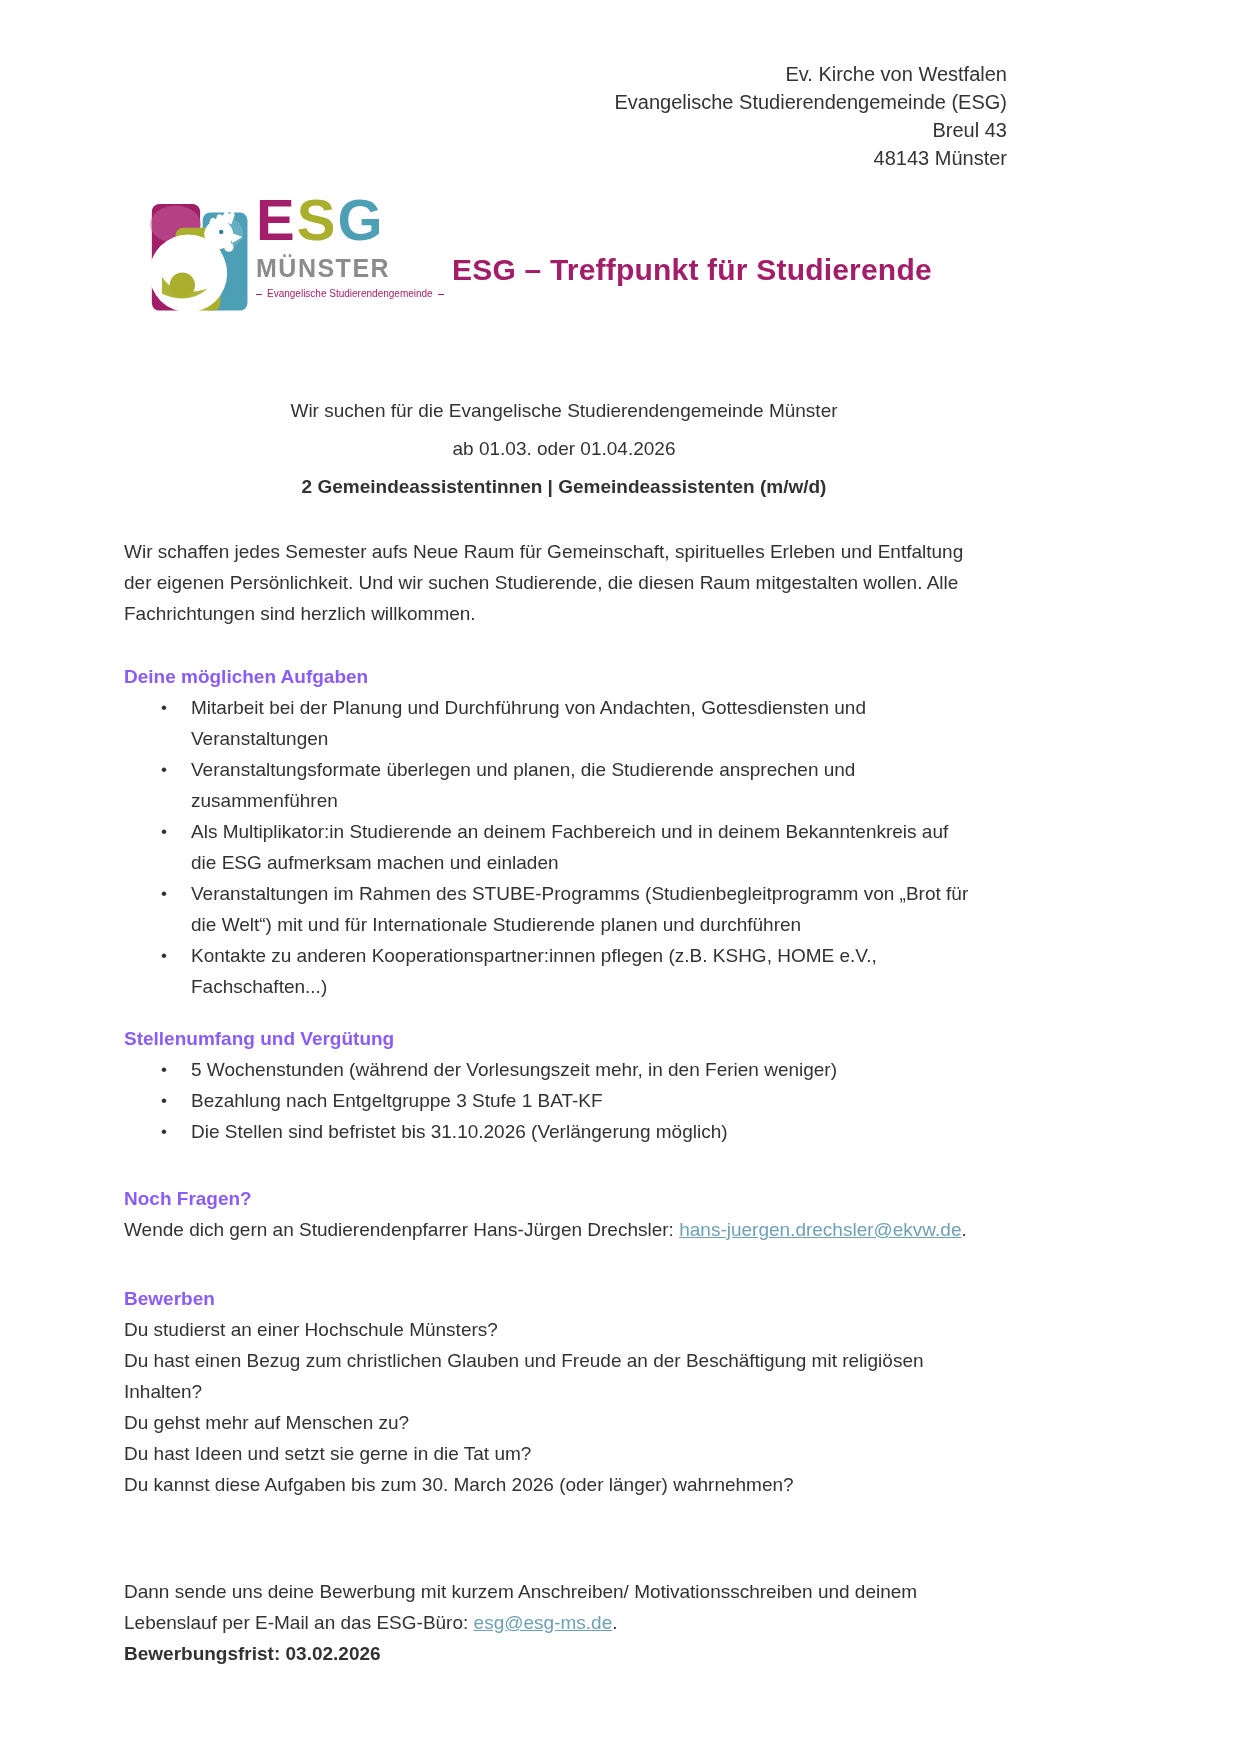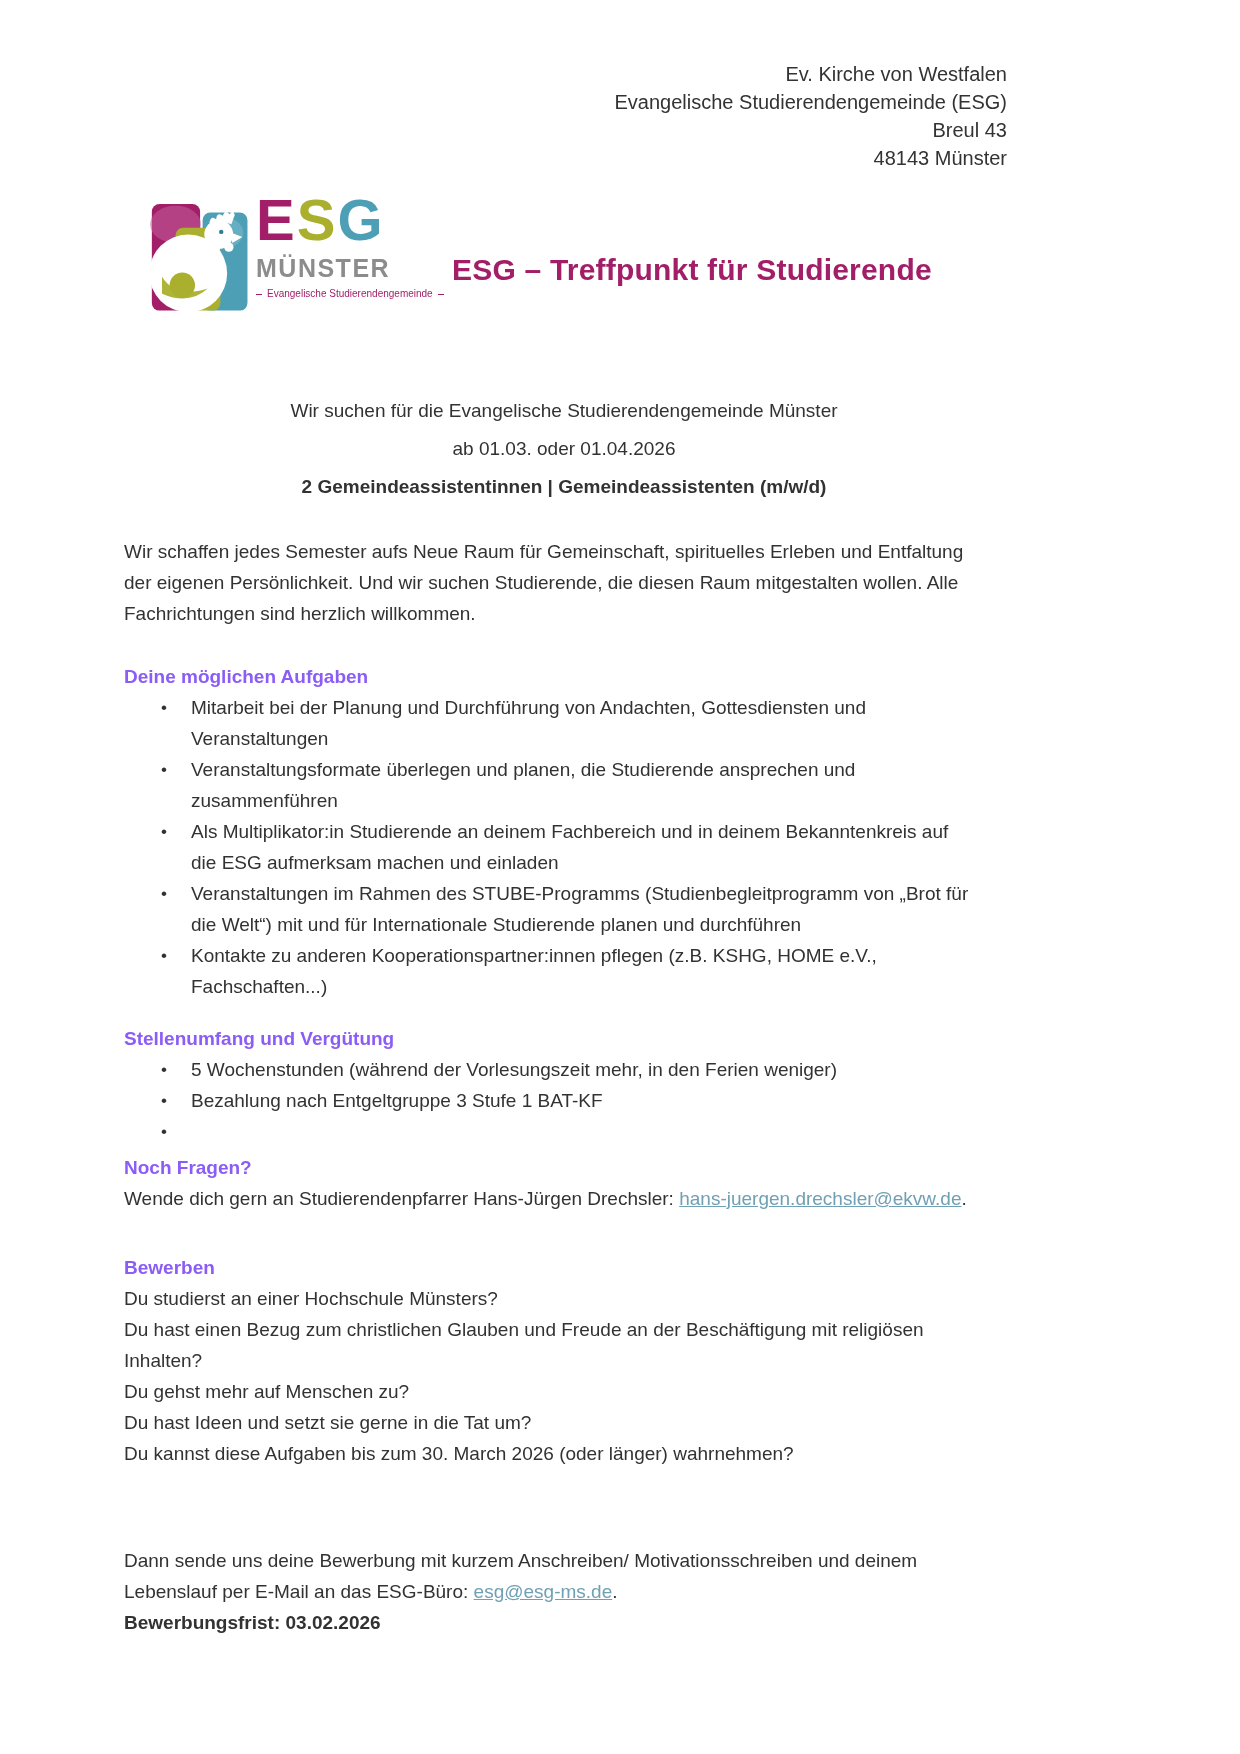--- a/index.html
+++ b/index.html
@@ -124,21 +124,21 @@
         <li><span class="dot">•</span><span class="li-text">Veranstaltungen im Rahmen des STUBE-Programms (Studienbegleitprogramm von „Brot für
 die Welt“) mit und für Internationale Studierende planen und durchführen</span></li>
         <li><span class="dot">•</span><span class="li-text">Kontakte zu anderen Kooperationspartner:innen pflegen (z.B. KSHG, HOME e.V.,
 Fachschaften...)</span></li>
       </ul>
 
     <h2 class="h-umfang">Stellenumfang und Vergütung</h2>
     <ul class="bullets">
         <li><span class="dot">•</span><span class="li-text">5 Wochenstunden (während der Vorlesungszeit mehr, in den Ferien weniger)</span></li>
         <li><span class="dot">•</span><span class="li-text">Bezahlung nach Entgeltgruppe 3 Stufe 1 BAT-KF</span></li>
-        <li><span class="dot">•</span></li>
+        <li><span class="dot">•</span><span class="li-text">Die Stellen sind befristet bis 31.10.2026 (Verlängerung möglich)</span></li>
       </ul>
 
     <h2 class="h-fragen">Noch Fragen?</h2>
     <p class="fragen-line">
       <span>Wende dich gern an Studierendenpfarrer Hans-Jürgen Drechsler: </span><a class="mail-link">hans-juergen.drechsler@ekvw.de</a><span>.</span>
     </p>
 
     <h2 class="h-bewerben">Bewerben</h2>
     <div class="questions">
         <div class="line">Du studierst an einer Hochschule Münsters?</div>

